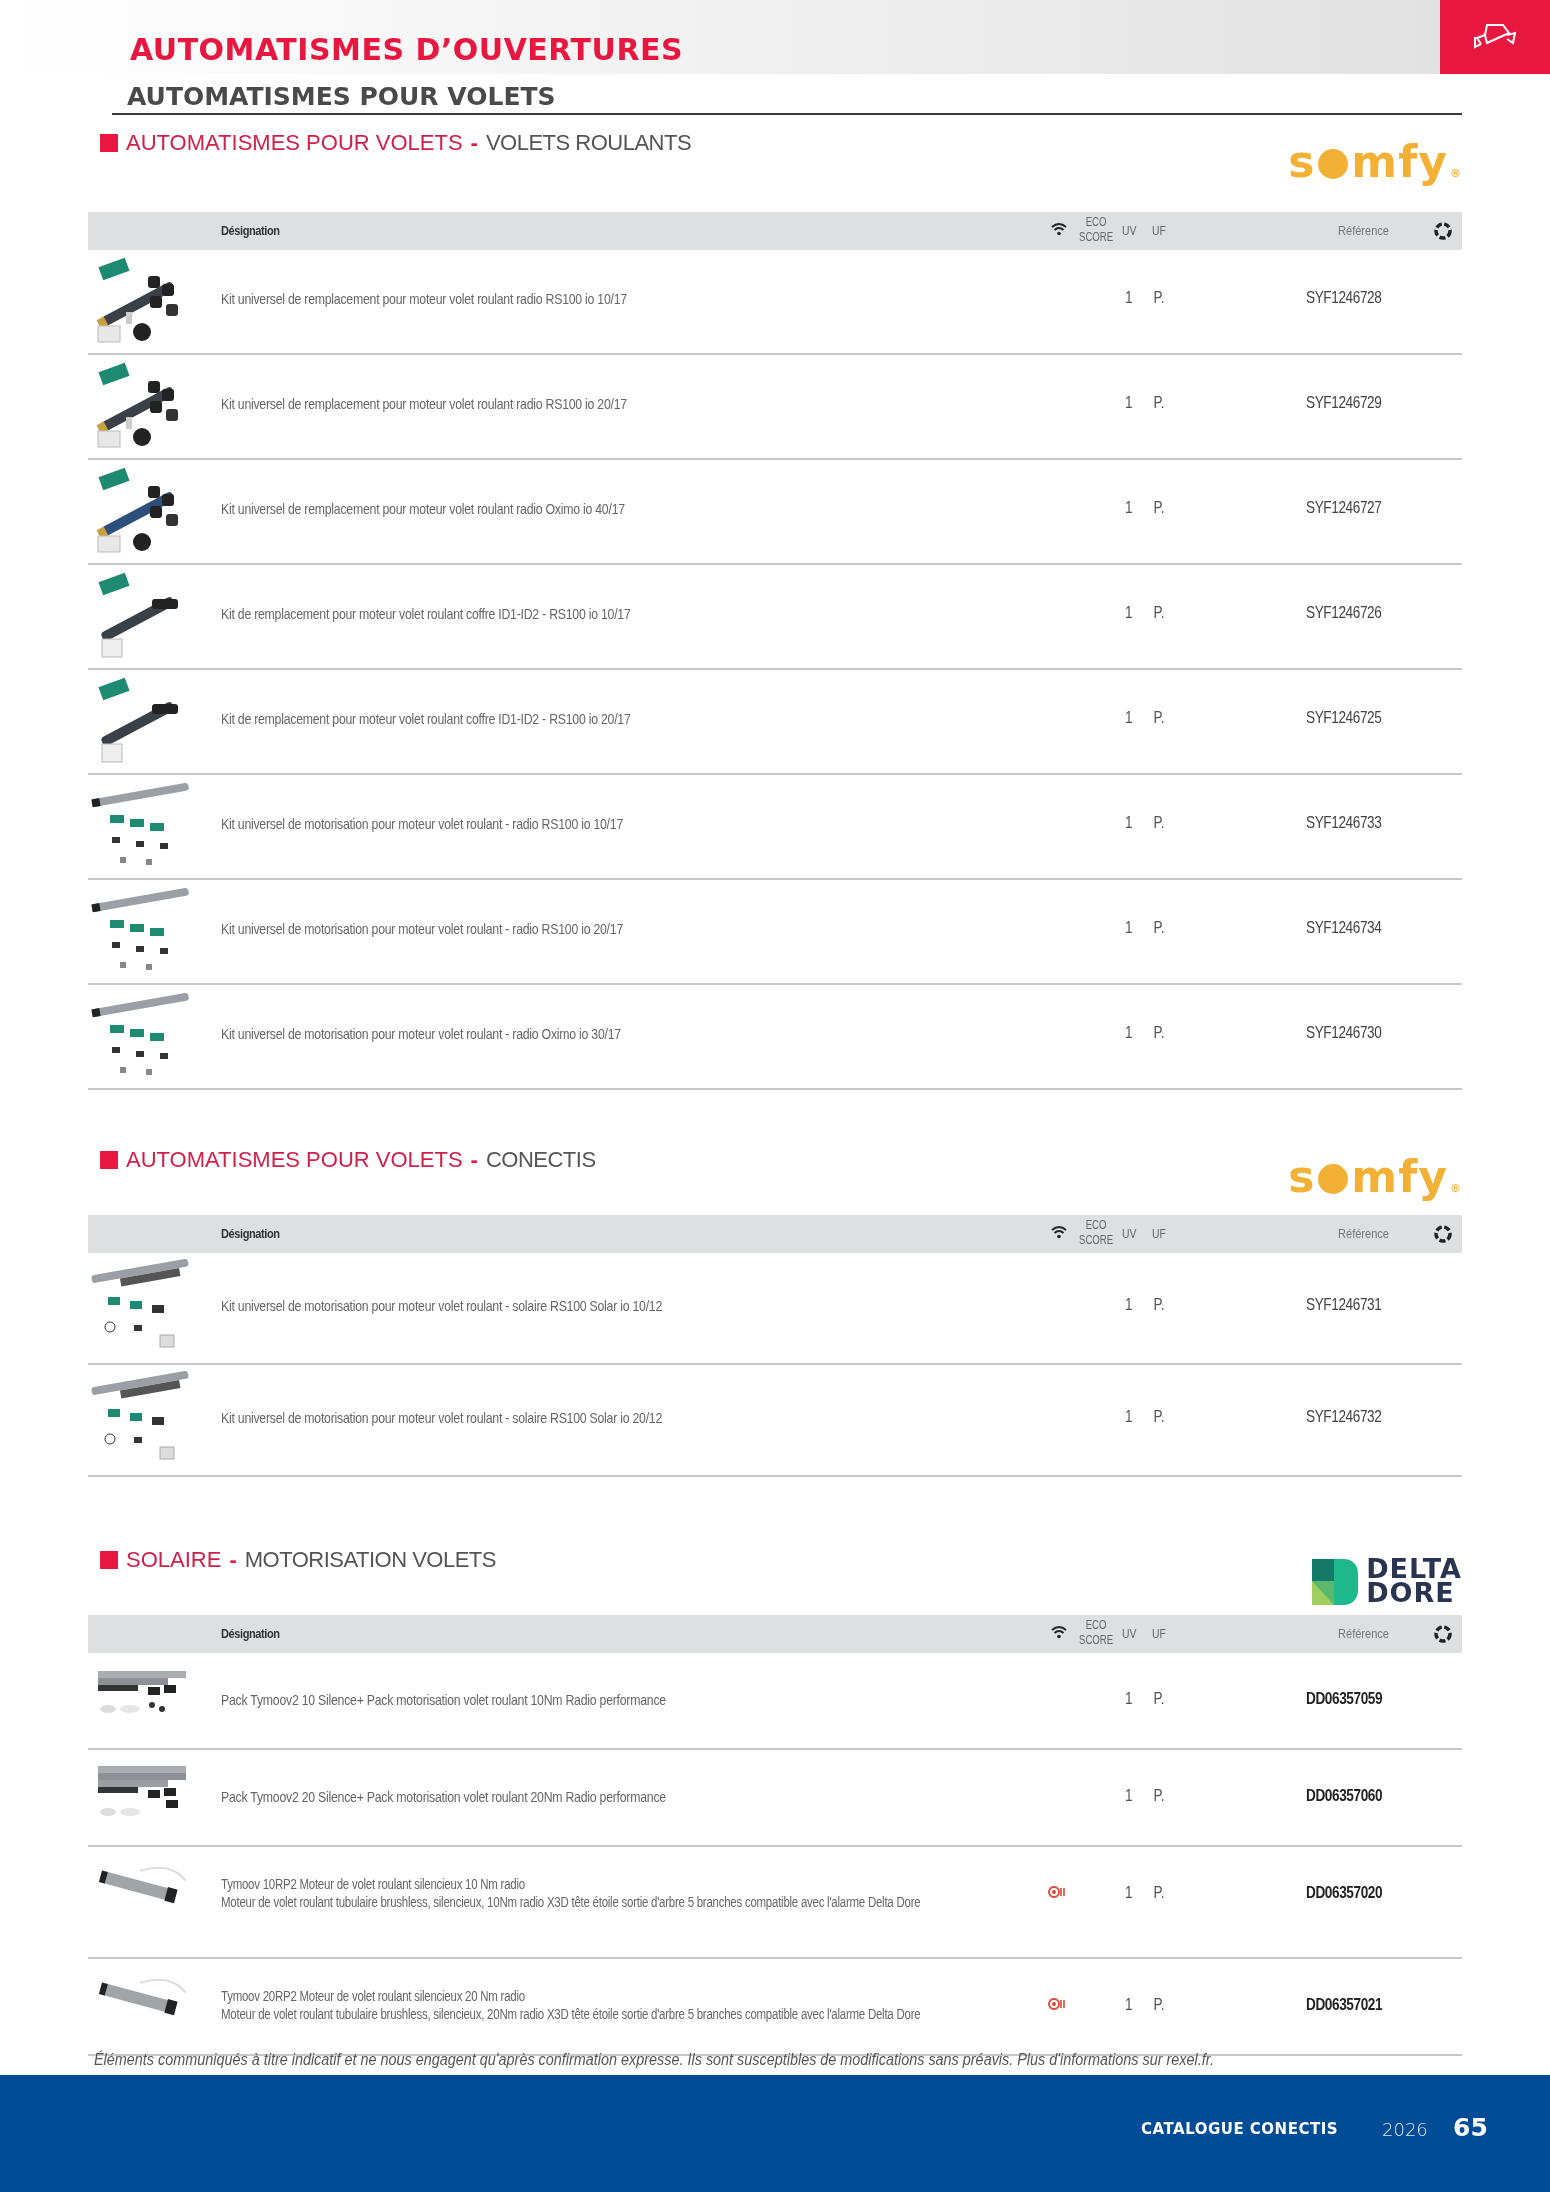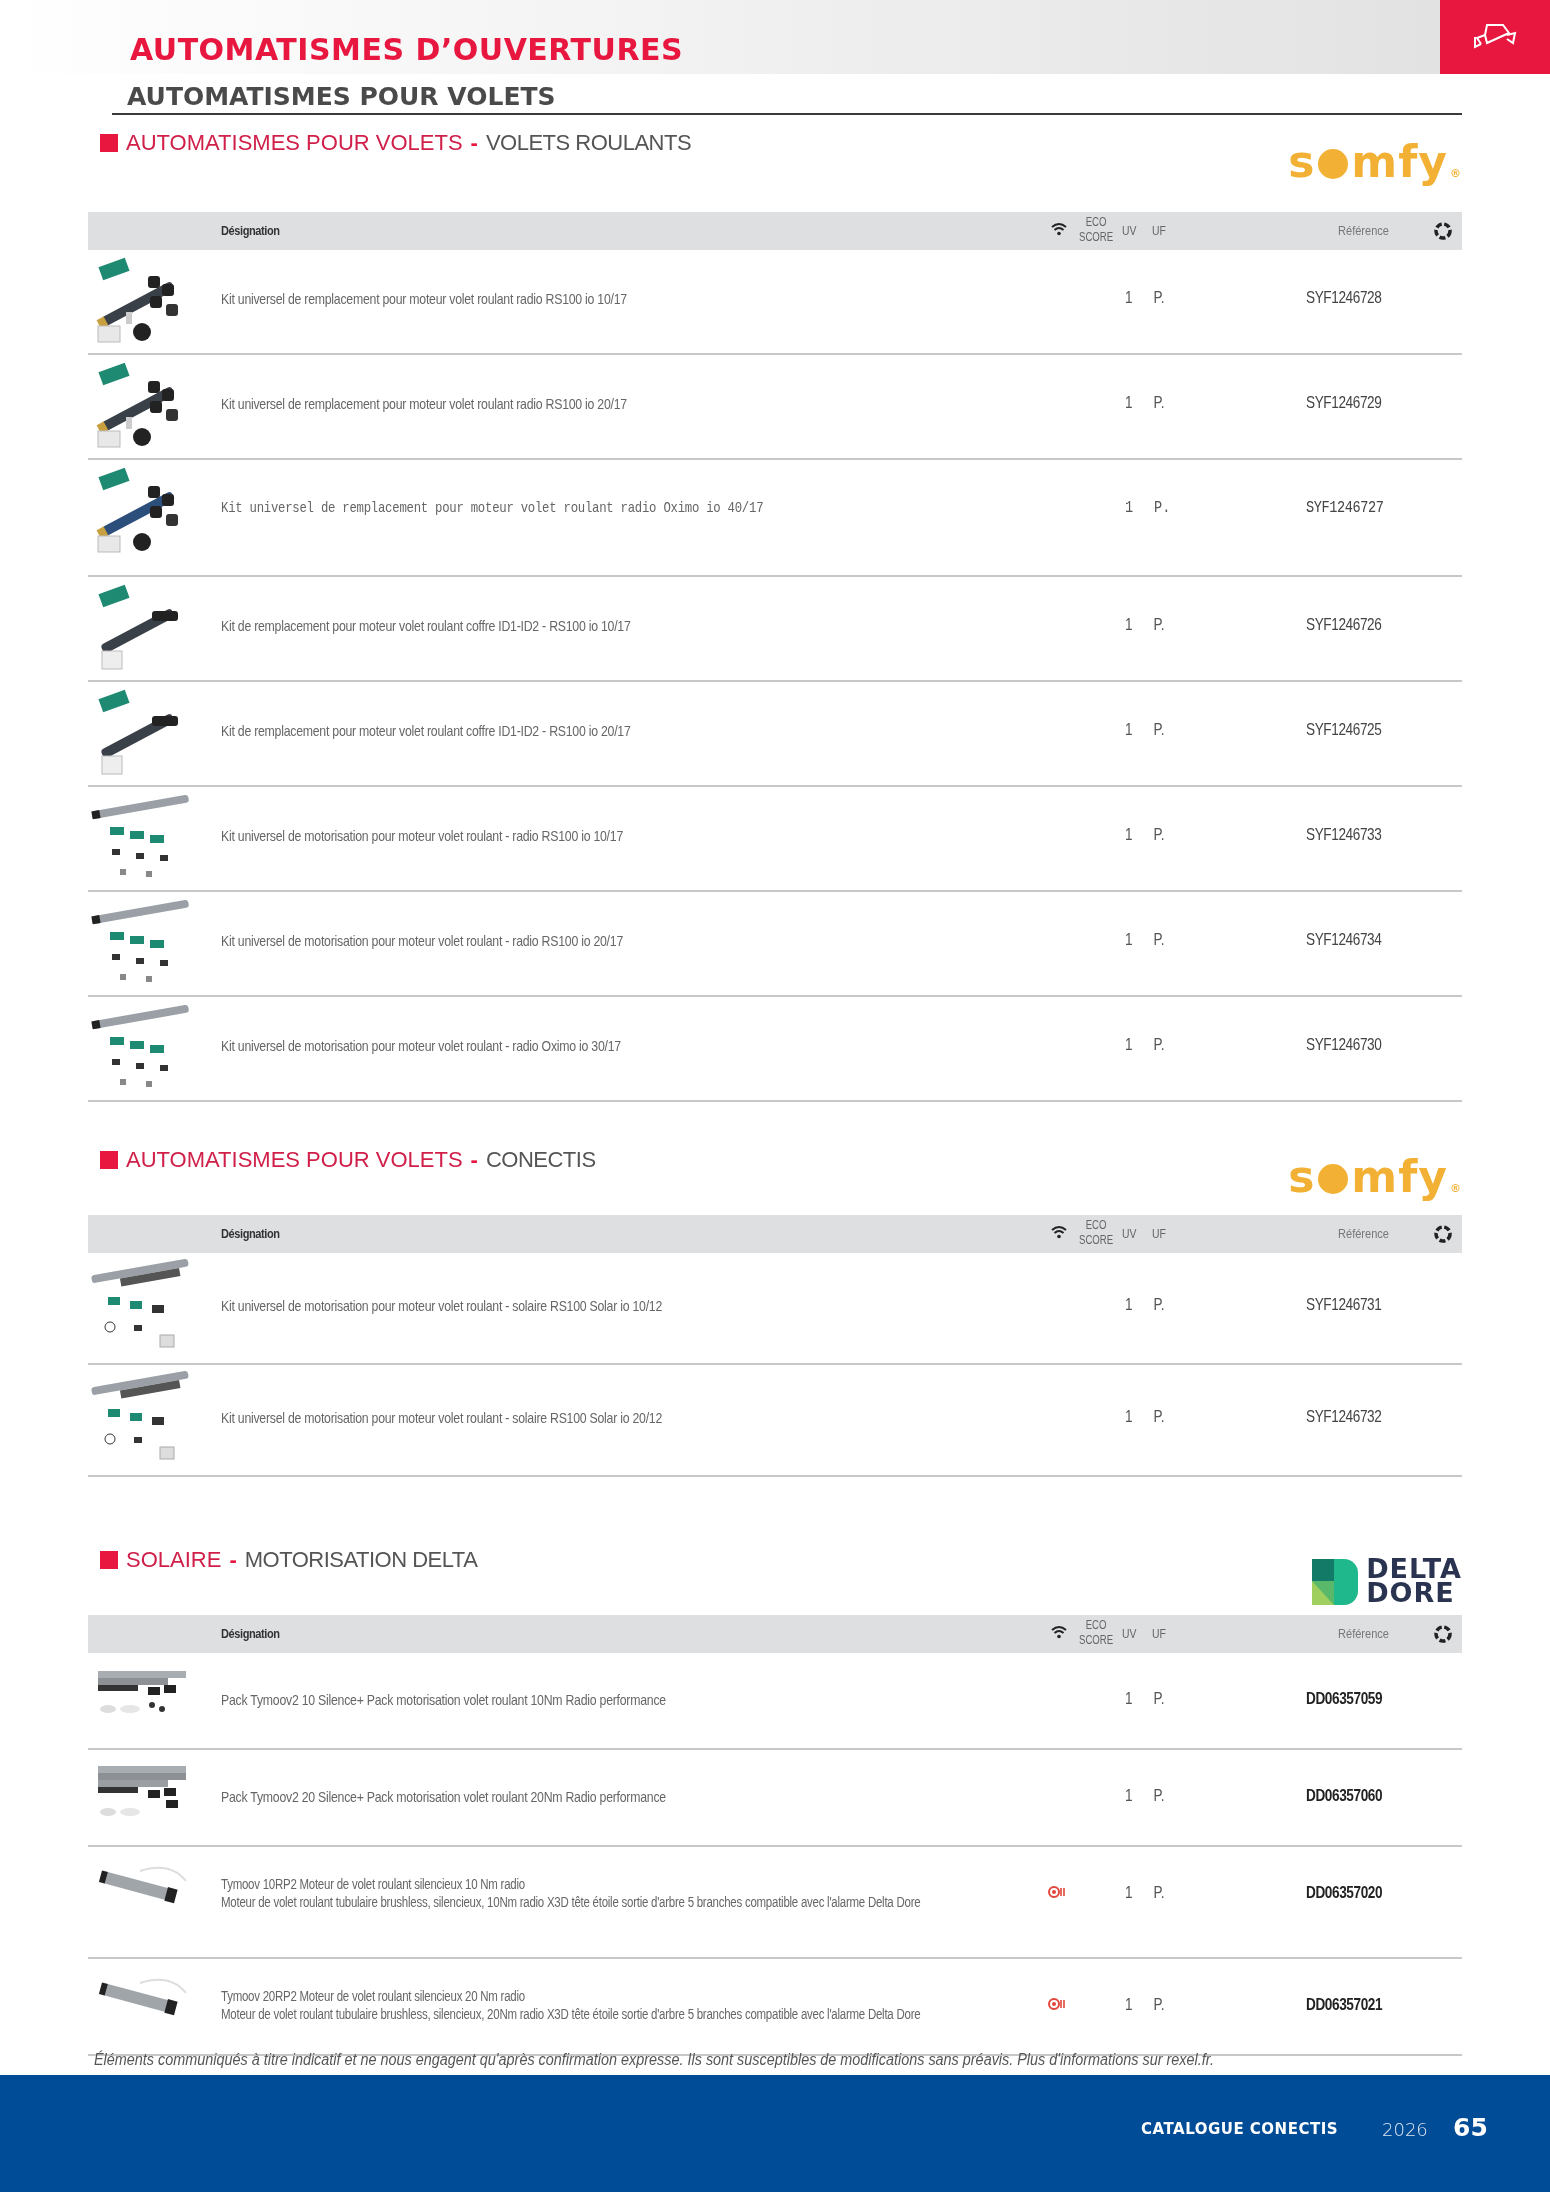--- a/index.html
+++ b/index.html
@@ -156,21 +156,21 @@
           <circle cx="52" cy="78" r="9" fill="#222"></circle>
           <rect x="8" y="72" width="22" height="16" fill="#e8e8e8" stroke="#bbb"></rect>
           <rect x="36" y="58" width="6" height="12" fill="#ccc"></rect>
         </svg>
     </div>
     <span class="des" style="top:40px;">Kit universel de remplacement pour moteur volet roulant radio RS100 io 20/17</span>
     <span class="uv" style="top:38px;">1</span>
     <span class="uf" style="top:38px;">P.</span>
     <span class="ref" style="top:38px;">SYF1246729</span>
   </div>
-  <div class="row" style="height:117px;font-family:Liberation Mono, monospace;">
+  <div class="row" style="height:105px;">
     <div class="thumb">
       <svg width="104" height="96" viewBox="0 0 104 96">
           <g transform="rotate(-28 50 50)">
             <rect x="8" y="44" width="80" height="10" rx="4" fill="#2c4e7a"></rect>
             <rect x="4" y="44" width="8" height="10" fill="#c8a040"></rect>
           </g>
           <rect x="10" y="8" width="28" height="14" fill="#1e8a72" transform="rotate(-20 24 15)"></rect>
           <rect x="58" y="22" width="12" height="12" rx="3" fill="#222"></rect>
           <rect x="72" y="30" width="12" height="12" rx="3" fill="#222"></rect>
           <rect x="60" y="42" width="12" height="12" rx="3" fill="#222"></rect>
@@ -356,21 +356,21 @@
     <span class="ref" style="top:42px;">SYF1246732</span>
   </div>
 </div>
 
 <div class="section" style="top:1547px;">
   <div class="section-head" style="height:68px;">
     <div class="section-title">
       <span class="sq"></span>
       <span class="red">SOLAIRE</span>
       <span class="dash">-</span>
-      <span class="grey">MOTORISATION DELTA</span>
+      <span class="grey">MOTORISATION VOLETS</span>
     </div>
     <div class="brand-delta" style="top:10px;align-items:flex-end;">
       <svg class="mark" width="46" height="46" viewBox="0 0 46 46">
         <path d="M22 0 H32 A14 14 0 0 1 46 14 V32 A14 14 0 0 1 32 46 H22 Z" fill="#1fb78c"></path>
         <rect x="0" y="0" width="22" height="22" fill="#137a67"></rect>
         <rect x="0" y="22" width="22" height="24" fill="#9fcf5f"></rect>
         <path d="M0 22 L22 46 L22 22 Z" fill="#5ab86a"></path>
       </svg>
       <div class="words">
           <div>DELTA</div>

